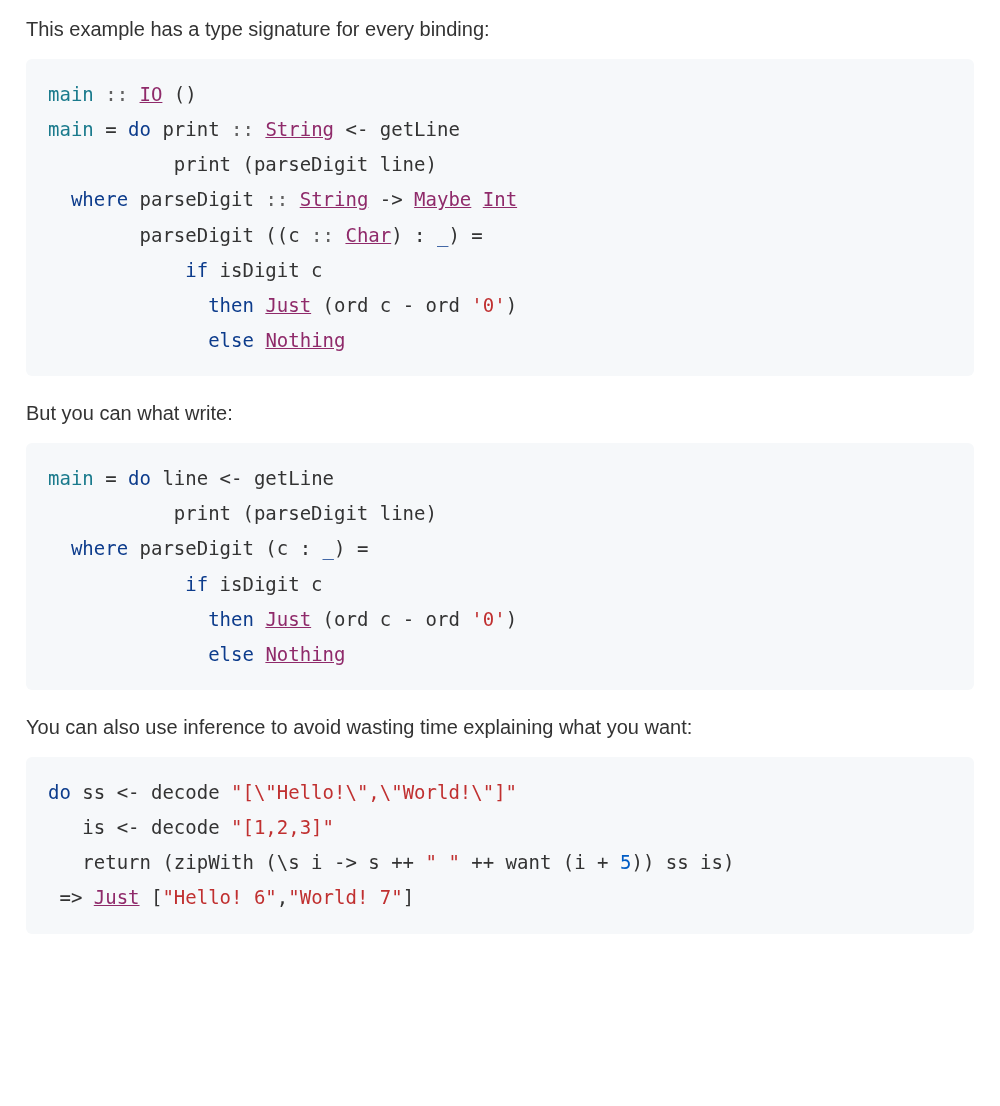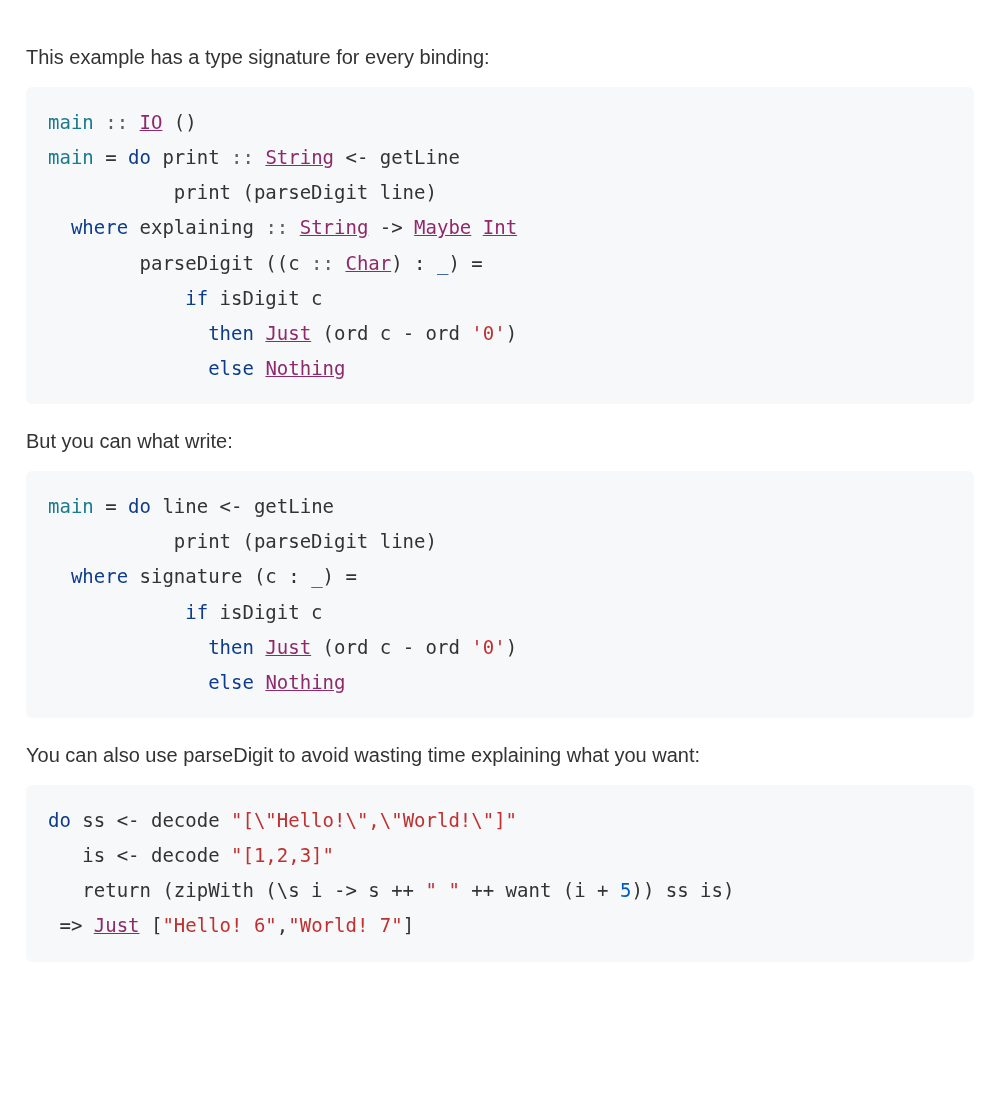--- a/index.html
+++ b/index.html
@@ -22,21 +22,20 @@
     background: var(--bg);
     color: var(--fg);
     font-family: var(--sans);
     font-size: 20px;
     line-height: 1.55;
   }
   .page {
     width: 1000px;
     box-sizing: border-box;
     padding: 14px 26px 18px 26px;
-    margin-top: 28px;
   }
   p.para {
     margin: 0 0 14px 0;
     color: #333;
   }
   pre.codeblock {
     background: var(--code-bg);
     border-radius: 6px;
     padding: 18px 22px 18px 22px;
     margin: 0 0 22px 0;
@@ -57,35 +56,35 @@
 </head>
 <body>
 
 <div class="page">
 
   <p class="para">This example has a type signature for every binding:</p>
 
   <pre class="codeblock"><span class="fn">main</span><span class="op"> :: </span><span class="ty">IO</span><span> ()</span>
 <span class="fn">main</span><span> = </span><span class="kw">do</span><span> print </span><span class="op">:: </span><span class="ty">String</span><span> &lt;- getLine</span>
 <span>           print (parseDigit line)</span>
-<span>  </span><span class="kw">where</span><span> explaining </span><span class="op">:: </span><span class="ty">String</span><span> -&gt; </span><span class="ty">Maybe</span><span> </span><span class="ty">Int</span>
+<span>  </span><span class="kw">where</span><span> parseDigit </span><span class="op">:: </span><span class="ty">String</span><span> -&gt; </span><span class="ty">Maybe</span><span> </span><span class="ty">Int</span>
 <span>        parseDigit ((c </span><span class="op">:: </span><span class="ty">Char</span><span>) : </span><span class="kw">_</span><span>) =</span>
 <span>            </span><span class="kw">if</span><span> isDigit c</span>
 <span>              </span><span class="kw">then</span><span> </span><span class="ty">Just</span><span> (ord c - ord </span><span class="ch">'0'</span><span>)</span>
 <span>              </span><span class="kw">else</span><span> </span><span class="ty">Nothing</span></pre>
 
   <p class="para">But you can what write:</p>
 
   <pre class="codeblock"><span class="fn">main</span><span> = </span><span class="kw">do</span><span> line &lt;- getLine</span>
 <span>           print (parseDigit line)</span>
-<span>  </span><span class="kw">where</span><span> signature (c : </span><span class="kw">_</span><span>) =</span>
+<span>  </span><span class="kw">where</span><span> parseDigit (c : </span><span class="kw">_</span><span>) =</span>
 <span>            </span><span class="kw">if</span><span> isDigit c</span>
 <span>              </span><span class="kw">then</span><span> </span><span class="ty">Just</span><span> (ord c - ord </span><span class="ch">'0'</span><span>)</span>
 <span>              </span><span class="kw">else</span><span> </span><span class="ty">Nothing</span></pre>
 
-  <p class="para">You can also use parseDigit to avoid wasting time explaining what you want:</p>
+  <p class="para">You can also use inference to avoid wasting time explaining what you want:</p>
 
   <pre class="codeblock"><span class="kw">do</span><span> ss &lt;- decode </span><span class="ch">"[\"Hello!\",\"World!\"]"</span>
 <span>   is &lt;- decode </span><span class="ch">"[1,2,3]"</span>
 <span>   return (zipWith (\s i -&gt; s ++ </span><span class="ch">" "</span><span> ++ want (i + </span><span class="nm">5</span><span>)) ss is)</span>
 <span> =&gt; </span><span class="ty">Just</span><span> [</span><span class="ch">"Hello! 6"</span><span>,</span><span class="ch">"World! 7"</span><span>]</span></pre>
 
 </div>
 
 </body></html>

